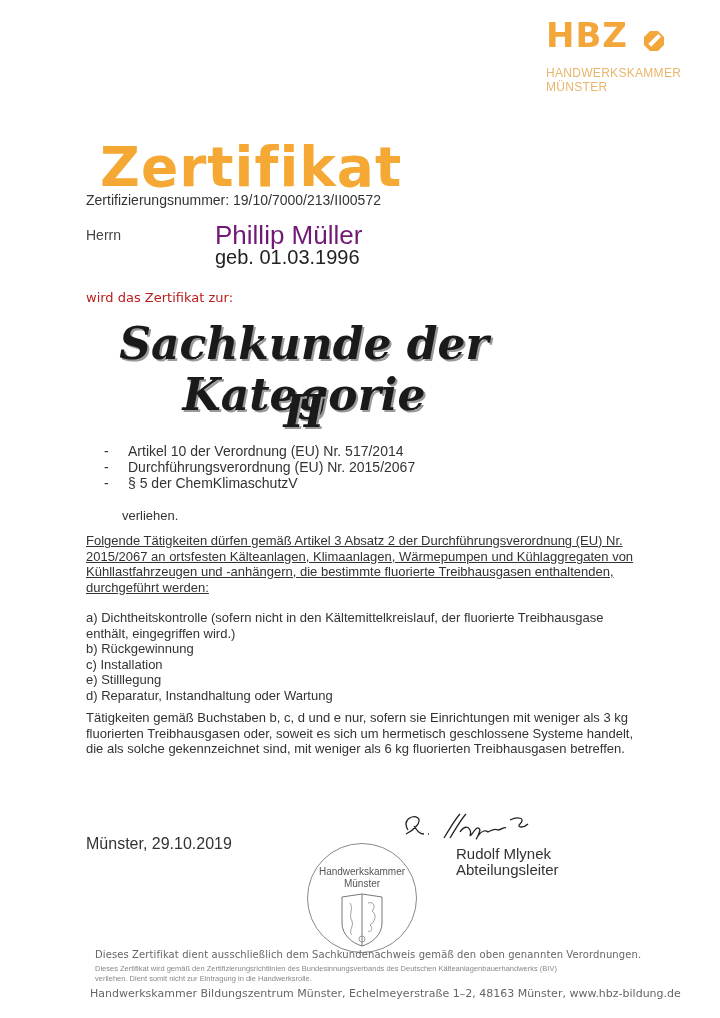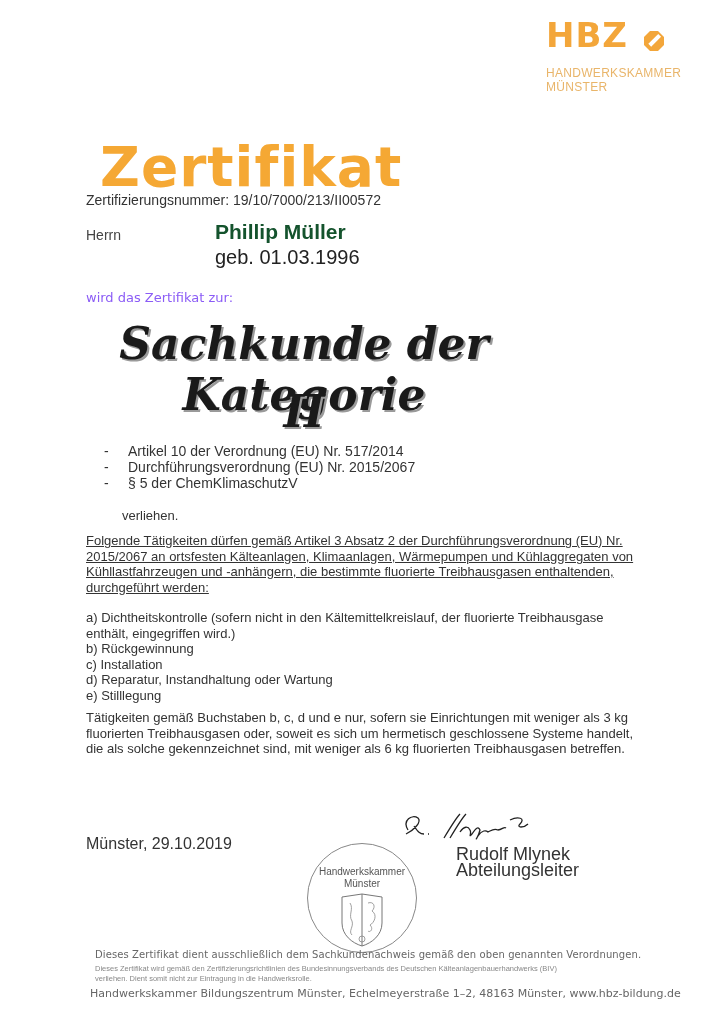--- a/index.html
+++ b/index.html
@@ -10,43 +10,43 @@
     
     .logo-hbz { left: 546px; top: 18px; font-family: "DejaVu Sans", sans-serif; font-weight: bold;
                 font-size: 34px; color: #f3a63a; letter-spacing: 1px; line-height: 1; }
     .logo-mark { left: 643px; top: 30px; width: 22px; height: 22px; }
     .logo-sub { left: 546px; top: 66px; font-size: 12px; color: #e9b56a; line-height: 14px; letter-spacing: 0.3px; }
 
     .title { left: 100px; top: 140px; font-family: "DejaVu Sans", sans-serif; font-weight: bold;
              font-size: 55px; color: #f5a834; letter-spacing: 1px; line-height: 1; }
     .certno { left: 86px; top: 192px; font-size: 14px; color: #333; }
     .herrn { left: 86px; top: 227px; font-size: 14px; color: #444; }
-    .name { left: 215px; top: 220px; font-size: 21px; font-weight: bold; color: #14532d; }
+    .name { left: 215px; top: 220px; font-size: 26px; font-weight: normal; color: #701a75; }
     .born { left: 215px; top: 246px; font-size: 20px; color: #222; }
-    .intro { left: 86px; top: 290px; font-family: "DejaVu Sans", sans-serif; font-size: 13px; color: #8b5cf6; }
+    .intro { left: 86px; top: 290px; font-family: "DejaVu Sans", sans-serif; font-size: 13px; color: #b91c1c; }
 
     .cat { left: 0; width: 608px; text-align: center; font-family: "DejaVu Serif", serif; font-style: italic;
            font-weight: bold; color: #1a1a1a; text-shadow: 2px 2px 0 #9a9a9a; }
     .cat1 { top: 318px; font-size: 44px; }
     .cat2 { top: 386px; font-size: 44px; }
 
     .legal { left: 104px; top: 443px; font-size: 14px; line-height: 16px; color: #333; }
     .legal li { list-style: none; position: relative; padding-left: 24px; }
     .legal li::before { content: "-"; position: absolute; left: 0; }
     .legal ul { margin: 0; padding: 0; }
 
     .para { left: 86px; width: 560px; font-size: 13px; line-height: 15.5px; color: #333; }
     .p-verliehen { top: 508px; margin-left: 36px; }
     .p-folgende { top: 533px; text-decoration: underline; }
     .p-list { top: 610px; }
     .p-taet { top: 710px; }
 
     .place { left: 86px; top: 835px; font-size: 16px; color: #333; }
     .sig { left: 398px; top: 808px; width: 150px; height: 36px; }
-    .signame { left: 456px; top: 846px; font-size: 18px; line-height: 16px; color: #333; }
+    .signame { left: 456px; top: 846px; font-size: 15px; line-height: 16px; color: #333; }
 
     .seal { left: 307px; top: 843px; width: 108px; height: 108px; border: 1px solid #888; border-radius: 50%; }
     .seal-text { left: 307px; top: 866px; width: 110px; text-align: center; font-size: 10px; line-height: 12px; color: #555; }
     .seal-shield { left: 340px; top: 893px; width: 44px; height: 54px; }
 
     .foot1 { left: 95px; top: 949px; font-family: "DejaVu Sans", sans-serif; font-size: 10px; color: #666; font-weight: normal; letter-spacing: 0.1px; }
     .foot2 { left: 95px; top: 964px; font-size: 7.5px; line-height: 10px; color: #888; width: 560px; }
     .foot3 { left: 90px; top: 987px; font-family: "DejaVu Sans", sans-serif; font-size: 11px; color: #666; }
   </style>
 </head>
@@ -79,22 +79,22 @@
     <li>§ 5 der ChemKlimaschutzV</li>
   </ul>
 </div>
 
 <div class="abs para p-verliehen">verliehen.</div>
 <div class="abs para p-folgende">Folgende Tätigkeiten dürfen gemäß Artikel 3 Absatz 2 der Durchführungsverordnung (EU) Nr. 2015/2067 an ortsfesten Kälteanlagen, Klimaanlagen, Wärmepumpen und Kühlaggregaten von Kühllastfahrzeugen und -anhängern, die bestimmte fluorierte Treibhausgasen enthaltenden, durchgeführt werden:</div>
 <div class="abs para p-list">
   <div>a) Dichtheitskontrolle (sofern nicht in den Kältemittelkreislauf, der fluorierte Treibhausgase enthält, eingegriffen wird.)</div>
   <div>b) Rückgewinnung</div>
   <div>c) Installation</div>
+  <div>e) Stilllegung</div>
   <div>d) Reparatur, Instandhaltung oder Wartung</div>
-  <div>e) Stilllegung</div>
 </div>
 <div class="abs para p-taet">Tätigkeiten gemäß Buchstaben b, c, d und e nur, sofern sie Einrichtungen mit weniger als 3 kg fluorierten Treibhausgasen oder, soweit es sich um hermetisch geschlossene Systeme handelt, die als solche gekennzeichnet sind, mit weniger als 6 kg fluorierten Treibhausgasen betreffen.</div>
 
 <div class="abs place">Münster, 29.10.2019</div>
 
 <svg class="abs sig" viewBox="0 0 150 36">
   <path d="M10,22 C4,12 14,6 20,10 C24,14 16,22 8,26 M16,18 C20,24 22,26 26,26 M30,26 l1,0" stroke="#222" stroke-width="1.3" fill="none"></path>
   <path d="M46,30 C52,20 58,10 62,6 M52,30 C58,20 64,10 68,6 M62,24 C66,18 70,18 72,22 C74,26 70,30 74,26 C78,20 80,18 82,22 C80,30 76,34 80,28 C84,22 88,22 90,24 C94,22 96,20 100,22 C104,22 106,18 108,20 M112,12 C120,8 128,10 122,16 C118,20 126,20 130,16" stroke="#222" stroke-width="1.3" fill="none"></path>
 </svg>
 <div class="abs signame">

